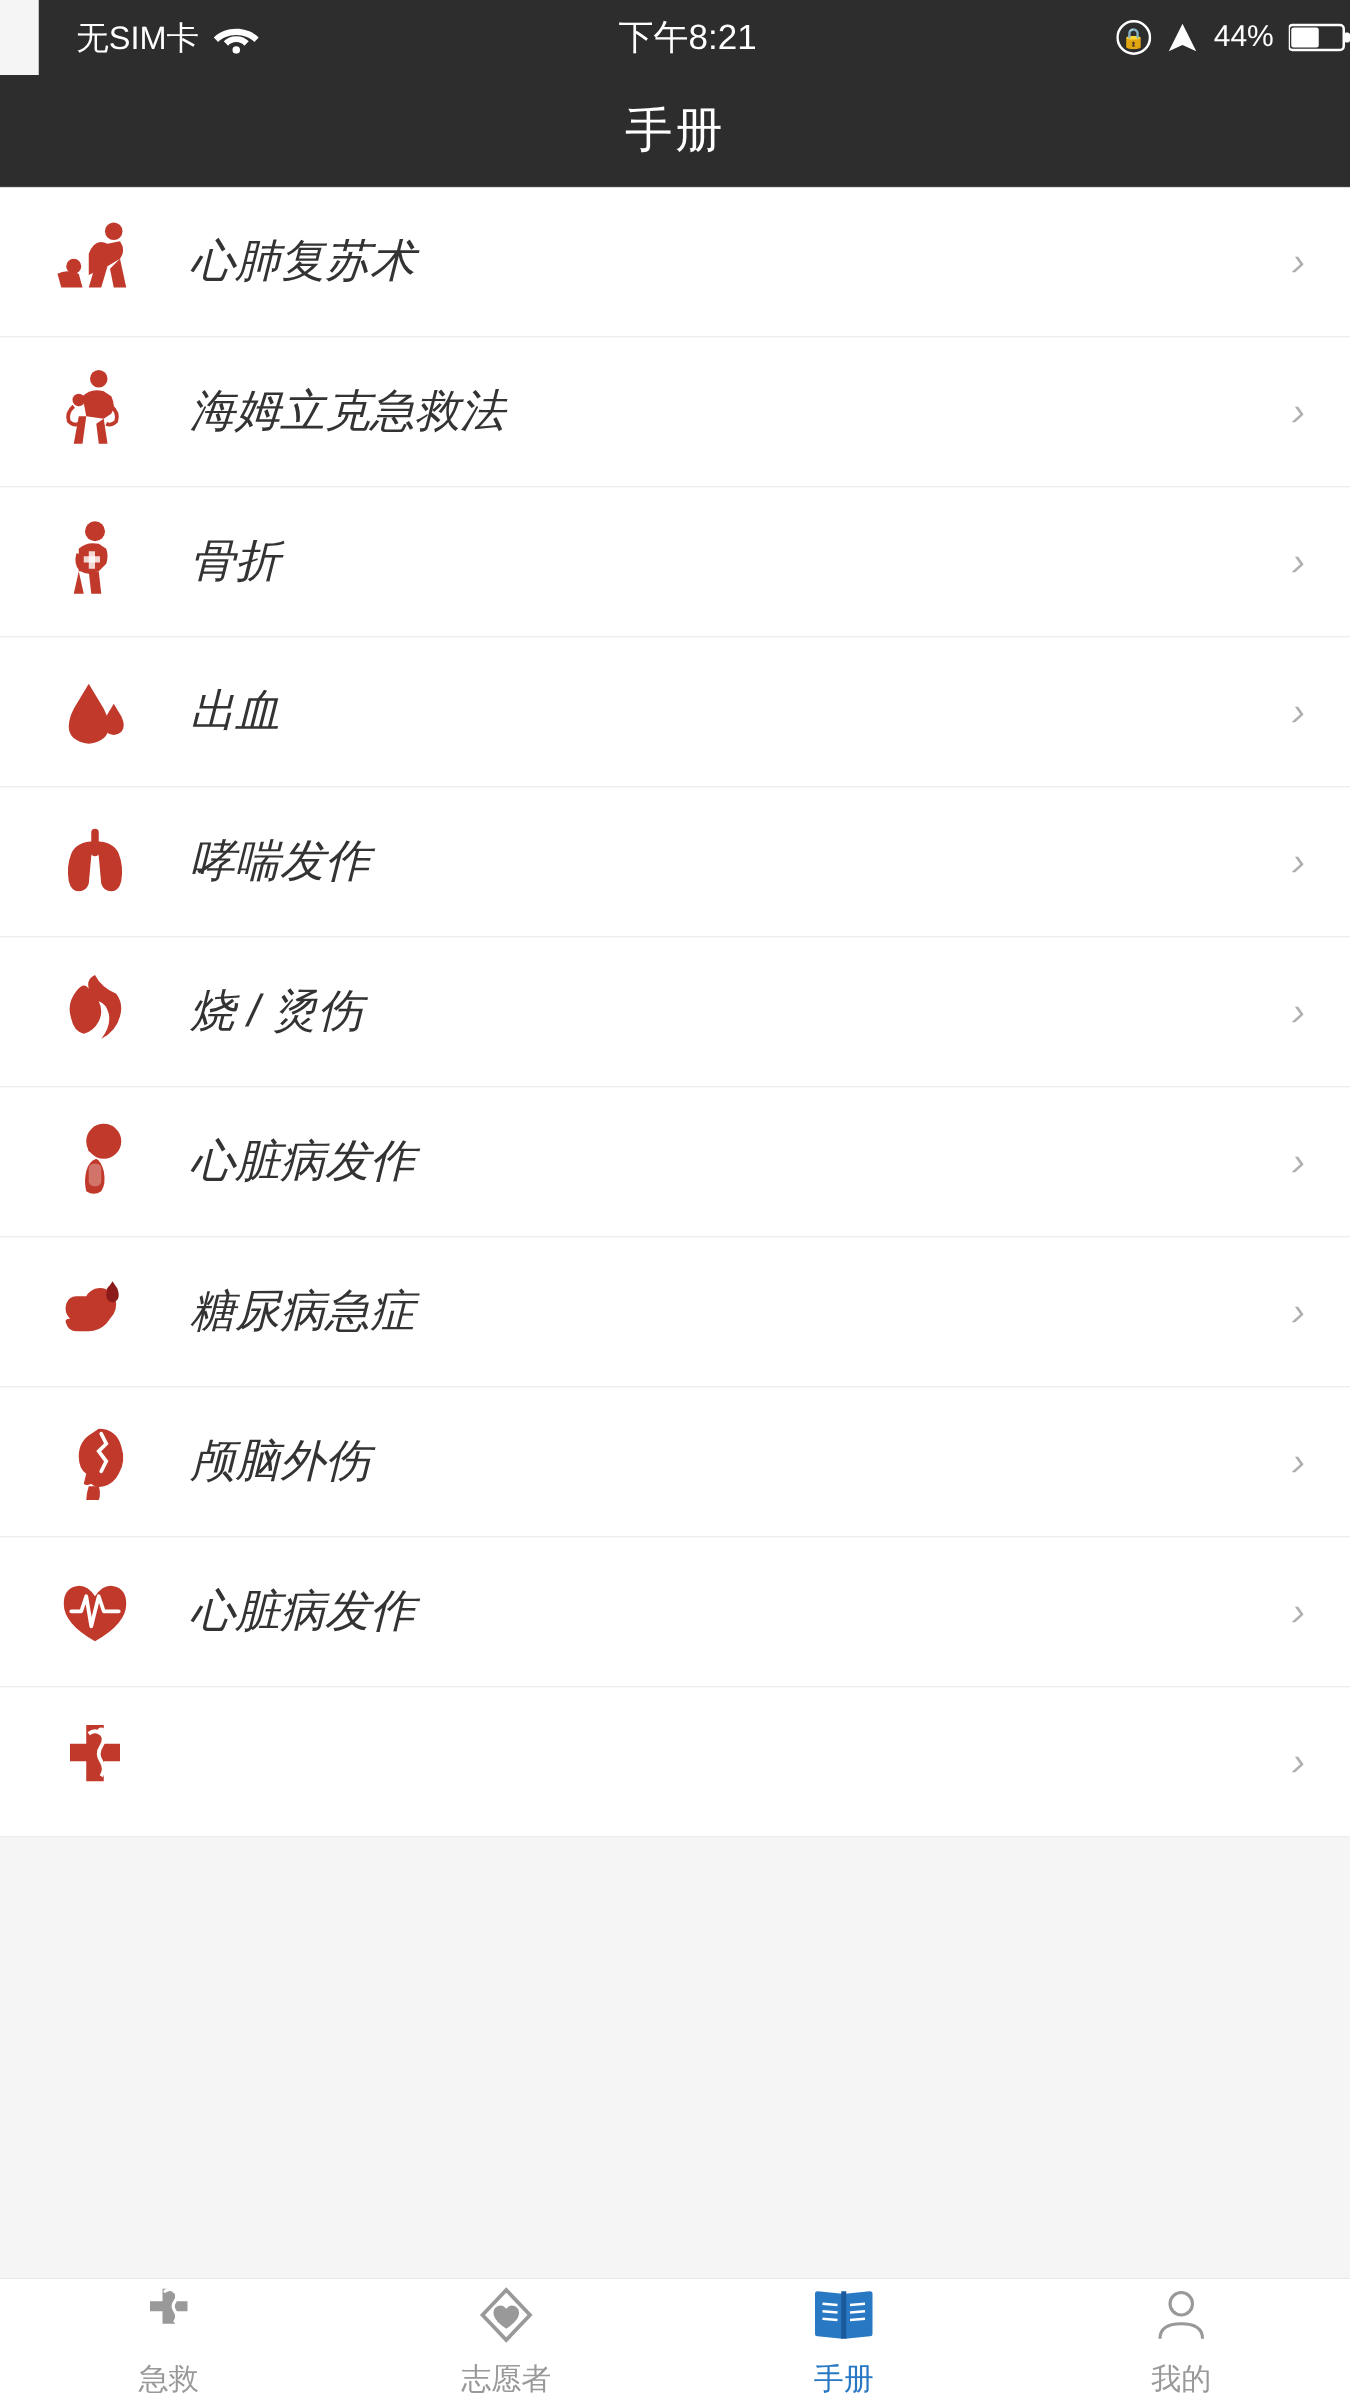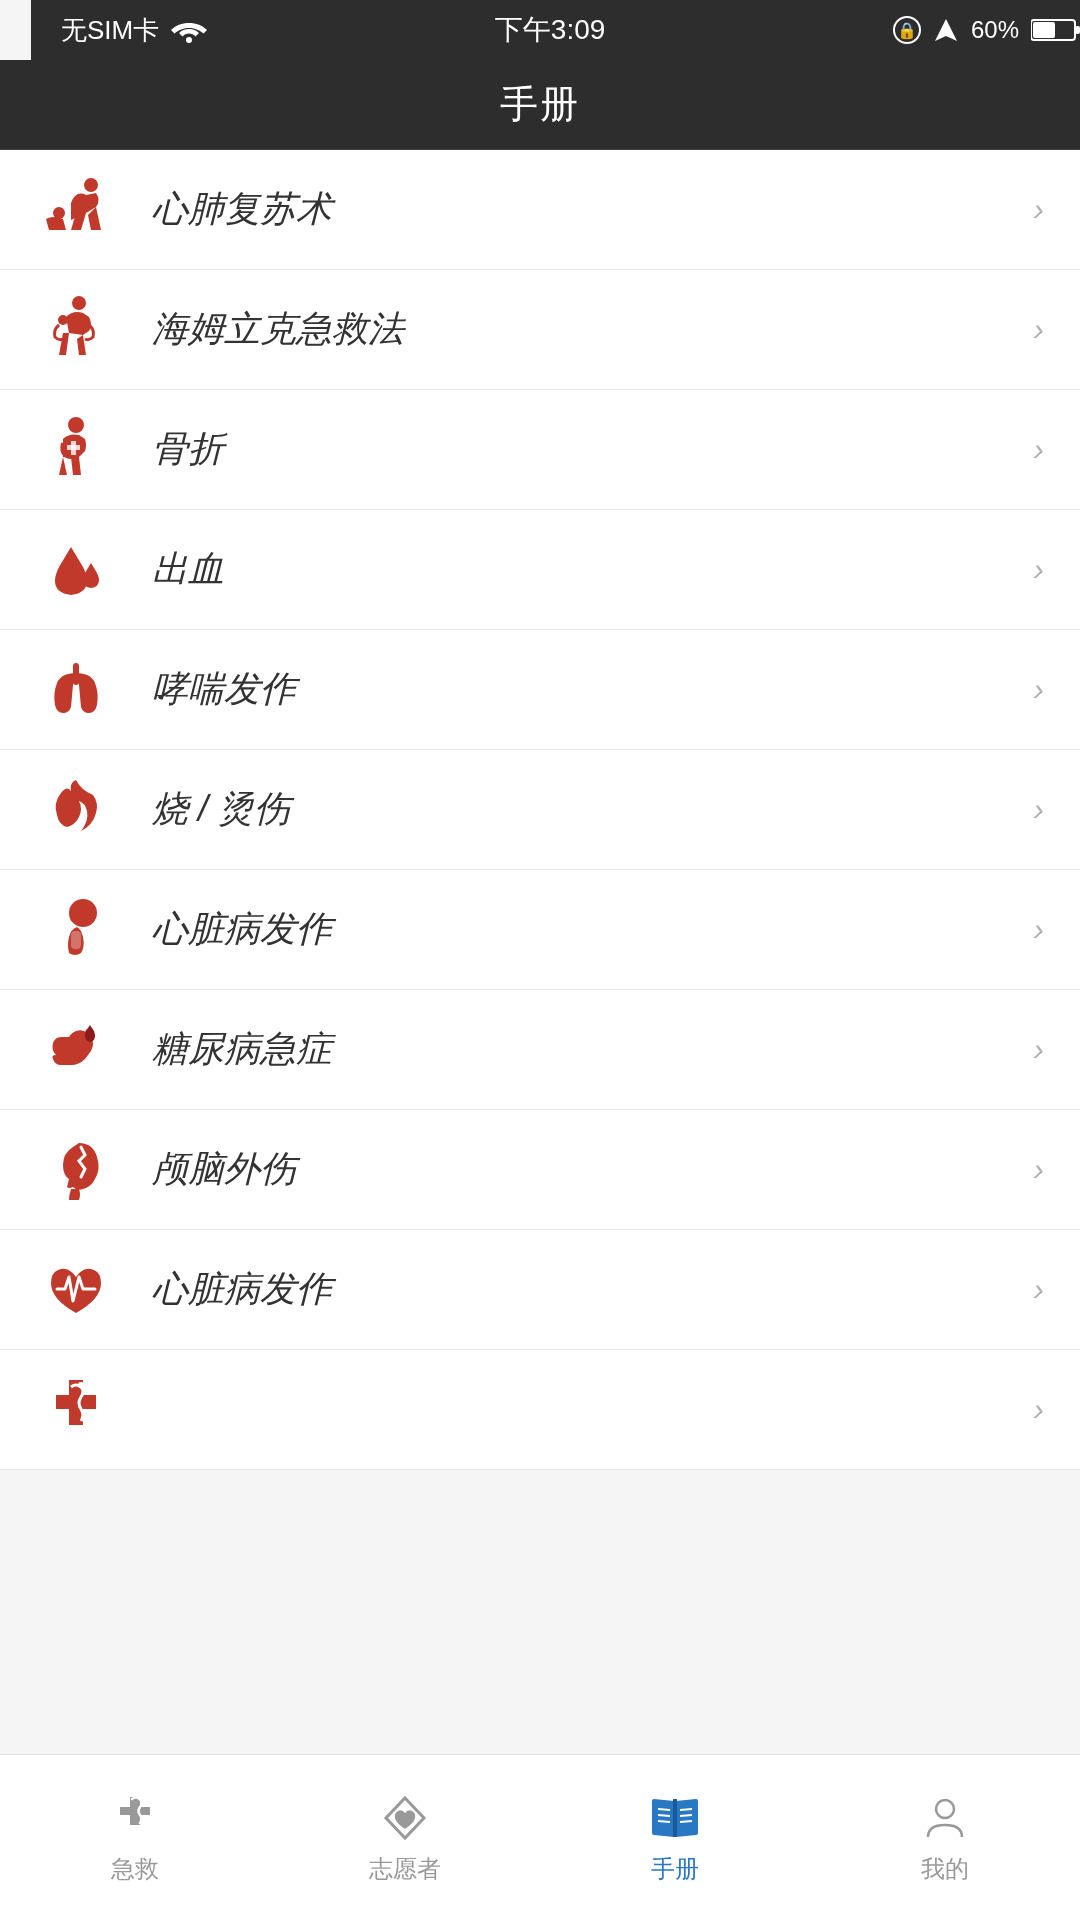--- a/index.html
+++ b/index.html
@@ -90,21 +90,21 @@
       font-size: 32px;
       margin-left: 16px;
     }
 
     
     .tab-bar {
       position: fixed;
       bottom: 0;
       left: 0;
       width: 1080px;
-      height: 166px;
+      height: 98px;
       background: white;
       border-top: 1px solid #e0e0e0;
       display: flex;
       align-items: center;
       justify-content: space-around;
     }
 
     .tab-item {
       display: flex;
       flex-direction: column;
@@ -139,30 +139,30 @@
 
 <div class="status-bar">
   <div class="status-left">
     <span>无SIM卡</span>
     <svg width="36" height="26" viewBox="0 0 36 26">
       <path d="M18 6C11 6 4.5 8.5 0 13l3.5 3.5C6.5 13.5 12 11 18 11s11.5 2.5 14.5 5.5L36 13C31.5 8.5 25 6 18 6z" fill="white"></path>
       <path d="M18 12c-4 0-7.5 1.5-10 4l3.5 3.5C13 17.5 15.5 16.5 18 16.5s5 1 6.5 3L28 16c-2.5-2.5-6-4-10-4z" fill="white"></path>
       <circle cx="18" cy="23" r="3" fill="white"></circle>
     </svg>
   </div>
-  <div class="status-center">下午3:09</div>
+  <div class="status-center">下午8:21</div>
   <div class="status-right">
     <svg width="28" height="28" viewBox="0 0 28 28">
       <circle cx="14" cy="14" r="13" stroke="white" stroke-width="2" fill="none"></circle>
       <text x="14" y="20" text-anchor="middle" fill="white" font-size="16">🔒</text>
     </svg>
     <svg width="26" height="26" viewBox="0 0 26 26">
       <polygon points="13,2 24,24 13,19 2,24" fill="white"></polygon>
     </svg>
-    <span>60%</span>
+    <span>44%</span>
     <svg width="50" height="26" viewBox="0 0 50 26">
       <rect x="0" y="3" width="44" height="20" rx="3" stroke="white" stroke-width="2" fill="none"></rect>
       <rect x="44" y="9" width="5" height="8" rx="2" fill="white"></rect>
       <rect x="2" y="5" width="22" height="16" rx="2" fill="white"></rect>
     </svg>
   </div>
 </div>
 
 <div class="nav-bar">
   <span class="nav-title">手册</span>

